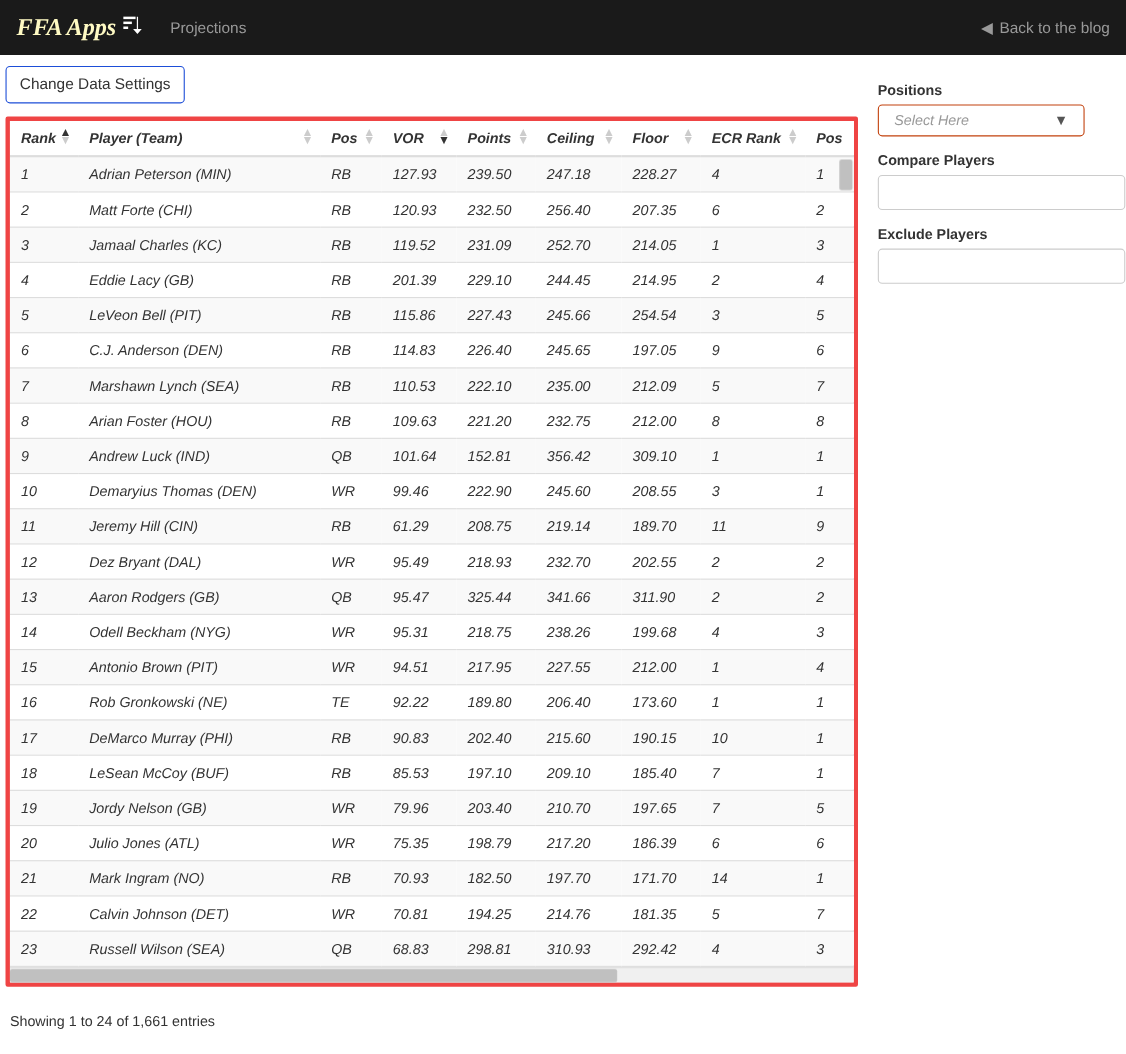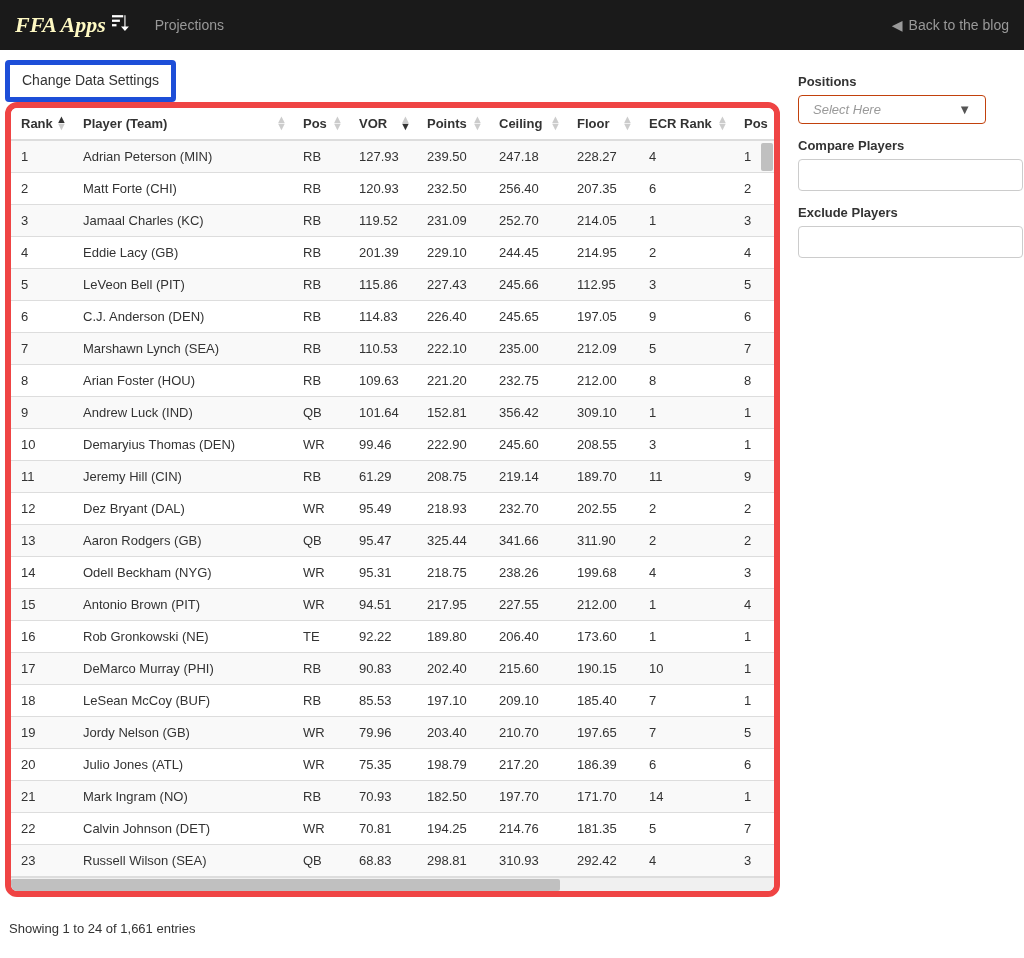--- a/index.html
+++ b/index.html
@@ -9,23 +9,23 @@
   .navbar-left { display: flex; align-items: center; gap: 25px; }
   .brand { font-family: Georgia, "Times New Roman", serif; font-style: italic; font-weight: bold; font-size: 22px; color: #fef9c3; display: flex; align-items: center; gap: 6px; }
   .brand-icon { font-style: normal; font-size: 18px; }
   .nav-link { color: #999; font-size: 14px; cursor: pointer; }
   .back-link { color: #999; font-size: 14px; cursor: pointer; display: flex; align-items: center; gap: 6px; }
   
   .container { display: flex; padding: 10px 5px 0 5px; }
   .main { flex: 0 0 775px; max-width: 775px; }
   .sidebar { flex: 1; padding: 0 10px 0 18px; }
   
-  .btn { display: inline-block; padding: 6px 12px; font-size: 14px; line-height: 1.42857; text-align: center; white-space: nowrap; vertical-align: middle; cursor: pointer; border: 5px solid #1d4ed8; border-radius: 4px; color: #333; background: #fff; margin-bottom: 0; }
-  
-  .table-wrap { overflow-x: hidden; position: relative; border: 6px solid #ef4444; border-radius: 12px; }
+  .btn { display: inline-block; padding: 6px 12px; font-size: 14px; line-height: 1.42857; text-align: center; white-space: nowrap; vertical-align: middle; cursor: pointer; border: 1px solid #1d4ed8; border-radius: 4px; color: #333; background: #fff; margin-bottom: 12px; }
+  
+  .table-wrap { overflow-x: hidden; position: relative; border: 4px solid #ef4444; border-radius: 2px; font-style: italic; }
   .table-scroll { overflow-x: auto; overflow-y: auto; max-height: 800px; }
   .dt { width: 100%; border-collapse: collapse; table-layout: fixed; }
   .dt th, .dt td { padding: 8px 10px; border-bottom: 1px solid #ddd; text-align: left; font-size: 13px; }
   .dt thead th { background: #fff; font-weight: bold; position: relative; cursor: pointer; border-bottom: 2px solid #ddd; }
   .dt tbody tr:nth-child(odd) { background: #f9f9f9; }
   .dt tbody tr:nth-child(even) { background: #fff; }
   
   .col-rank { width: 62px; }
   .col-player { width: 220px; }
   .col-pos { width: 56px; }
@@ -167,21 +167,21 @@
                 <td>2</td>
                 <td>4</td>
               </tr>
               <tr>
                 <td>5</td>
                 <td>LeVeon Bell (PIT)</td>
                 <td>RB</td>
                 <td>115.86</td>
                 <td>227.43</td>
                 <td>245.66</td>
-                <td>112.95</td>
+                <td>254.54</td>
                 <td>3</td>
                 <td>5</td>
               </tr>
               <tr>
                 <td>6</td>
                 <td>C.J. Anderson (DEN)</td>
                 <td>RB</td>
                 <td>114.83</td>
                 <td>226.40</td>
                 <td>245.65</td>

